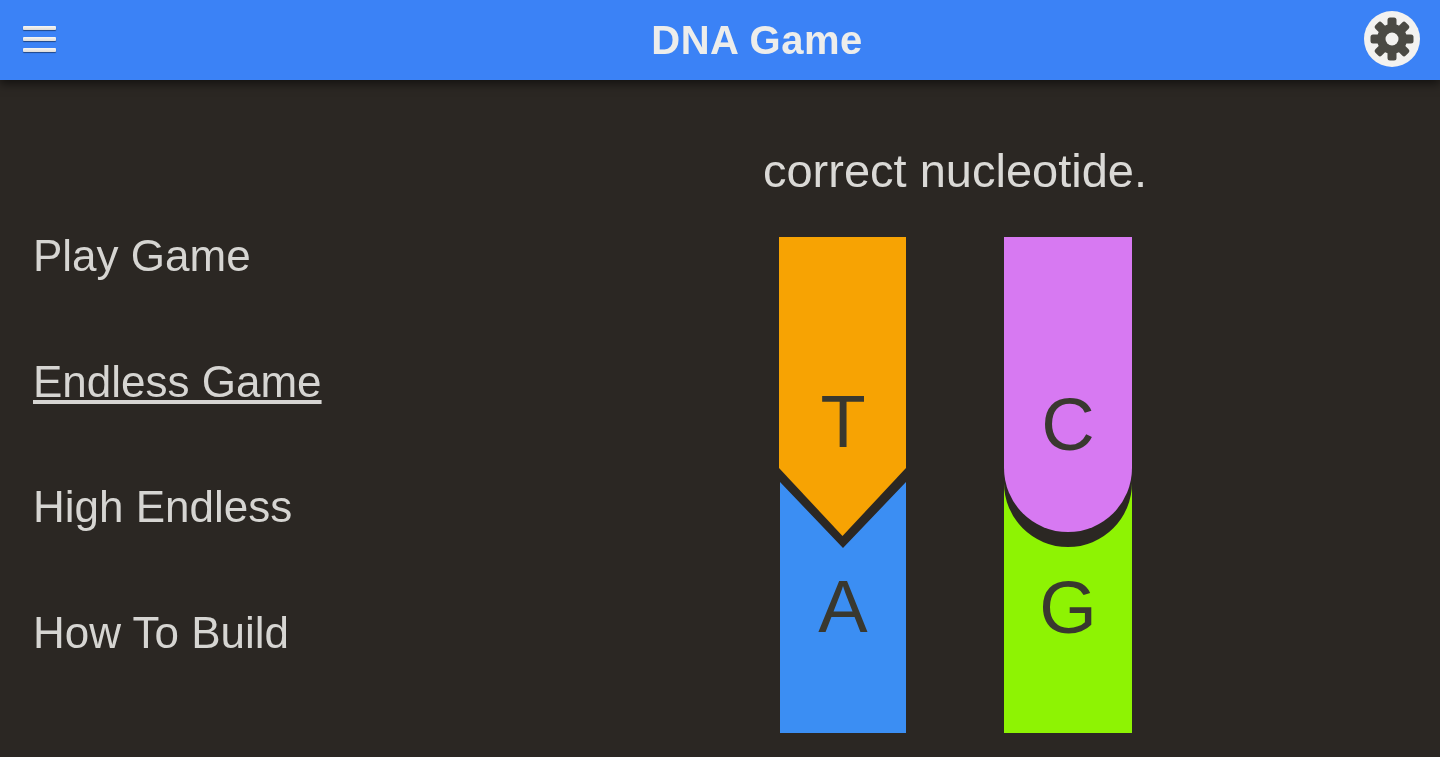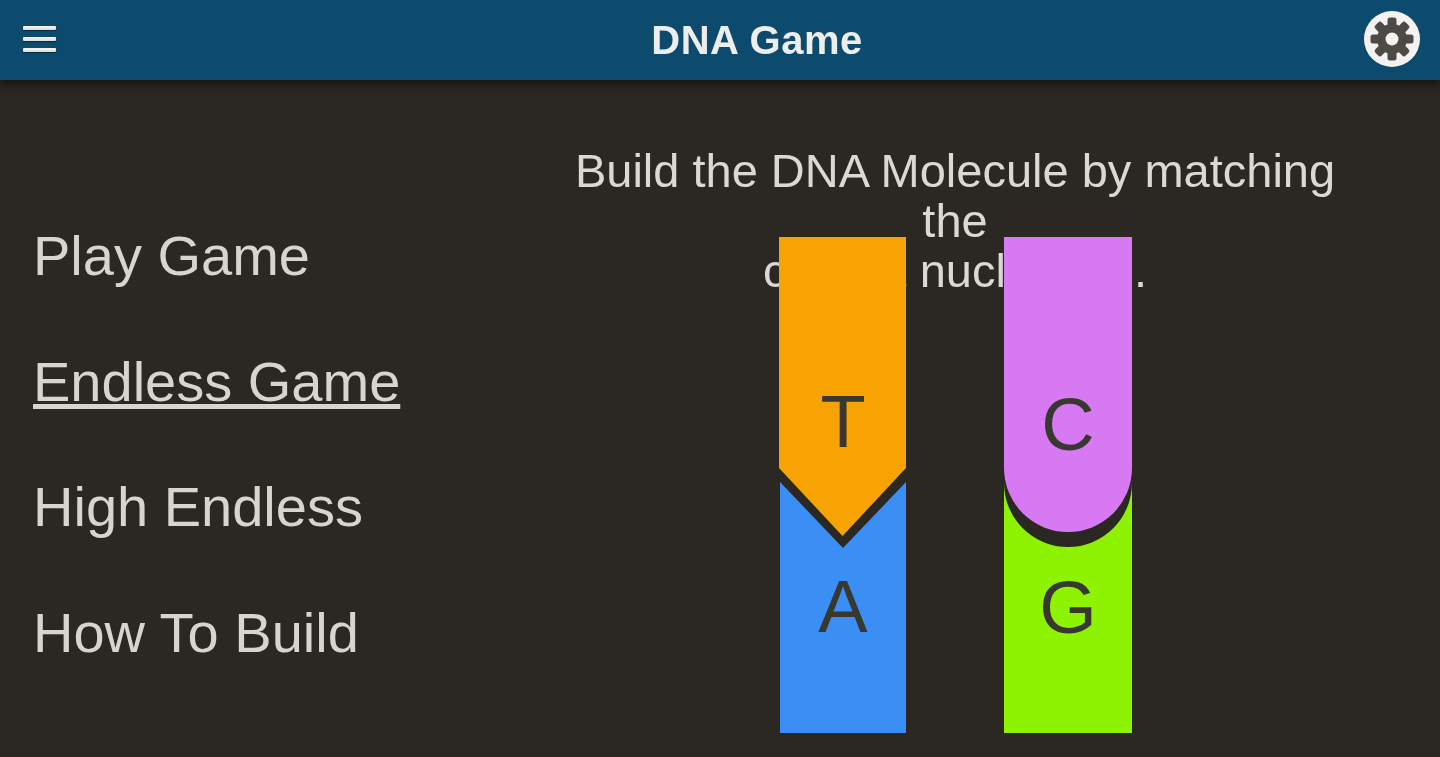--- a/index.html
+++ b/index.html
@@ -8,21 +8,21 @@
     background:#2b2723;
     font-family:"Liberation Sans", sans-serif;
     overflow:hidden;
     position:relative;
   }
   .app{position:absolute;inset:0;width:1440px;height:757px;}
 
   
   .appbar{
     position:absolute;left:0;top:0;width:1440px;height:80px;
-    background:#0c4a6e;
+    background:#3b82f6;
     box-shadow:0 4px 9px rgba(0,0,0,0.55);
     z-index:5;
   }
   .hamburger{
     position:absolute;left:16px;top:20px;width:48px;height:42px;
     background:none;border:0;padding:6px 7px;cursor:pointer;
   }
   .hamburger .bar{
     display:block;width:33px;height:4px;margin:0 0 7px 0;border-radius:1px;
     background:linear-gradient(#f6f6f4,#dddbd8);
@@ -35,21 +35,21 @@
     letter-spacing:0.5px;white-space:nowrap;
   }
   .gearbtn{
     position:absolute;right:20px;top:11px;width:56px;height:56px;
     background:none;border:0;padding:0;cursor:pointer;
   }
 
   
   .menu-item{
     position:absolute;left:33px;
-    font-size:56px;line-height:56px;font-weight:300;
+    font-size:44px;line-height:56px;font-weight:300;
     color:#d6d5d2;white-space:nowrap;cursor:pointer;
   }
   .mi-0{top:228px;} .mi-1{top:354px;text-decoration:underline;} .mi-2{top:479px;} .mi-3{top:605px;}
 
   
   .instruction{
     position:absolute;left:545px;top:146px;width:820px;
     text-align:center;color:#dad9d6;
     font-size:47px;line-height:50px;font-weight:300;
   }
@@ -97,21 +97,20 @@
   </header>
 
   <nav>
     <div class="menu-item mi-0">Play Game</div>
     <div class="menu-item mi-1">Endless Game</div>
     <div class="menu-item mi-2">High Endless</div>
     <div class="menu-item mi-3">How To Build</div>
   </nav>
 
   <div class="instruction">
-    <div>Build the DNA Molecule by matching the</div>
     <div>correct nucleotide.</div>
   </div>
 
   <svg class="pieces" viewBox="0 0 1440 757">
 
     <path d="M779,237 H906 V468 L842.5,536 L779,468 Z" fill="#f7a303"></path>
     <path d="M780,482 L843,548 L906,482 V733 H780 Z" fill="#3b8ef3"></path>
     <text x="843" y="447" text-anchor="middle">T</text>
     <text x="843" y="632" text-anchor="middle">A</text>
 

